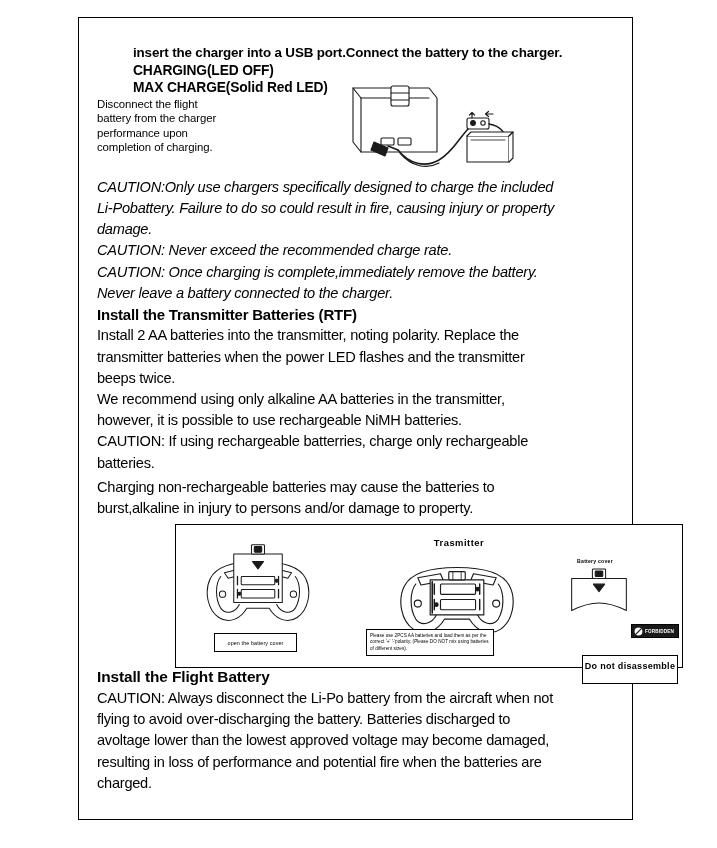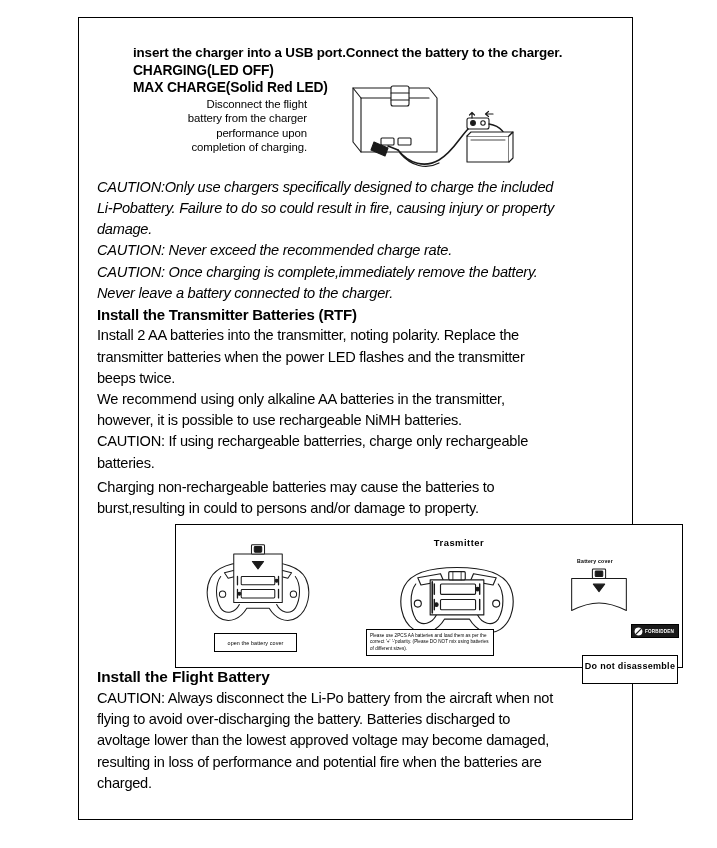--- a/index.html
+++ b/index.html
@@ -44,21 +44,20 @@
     white-space: nowrap;
     padding-left: 36px;
   }
   .bold-head.l2, .bold-head.l3 { font-size: 13.8px; }
 
   .small-note {
     font-size: 11.4px;
     line-height: 14.6px;
     letter-spacing: -0.1px;
     width: 210px;
-    text-align: right;
   }
 
   .body-text {
     font-size: 14.6px;
     line-height: 21.2px;
     letter-spacing: -0.25px;
   }
   .body-text div { white-space: nowrap; }
 
   .sub-head {
@@ -219,21 +218,21 @@
     <div class="sub-head">Install the Transmitter Batteries (RTF)</div>
     <div class="body-text">
       <div>Install 2 AA batteries into the transmitter, noting polarity. Replace the</div>
       <div>transmitter batteries when the power LED flashes and the transmitter</div>
       <div>beeps twice.</div>
       <div>We recommend using only alkaline AA batteries in the transmitter,</div>
       <div>however, it is possible to use rechargeable NiMH batteries.</div>
       <div>CAUTION: If using rechargeable batterries, charge only rechargeable</div>
       <div>batteries.</div>
       <div style="margin-top:3px;">Charging non-rechargeable batteries may cause the batteries to</div>
-      <div>burst,resulting in could to persons and/or damage to property.</div>
+      <div>burst,alkaline in injury to persons and/or damage to property.</div>
     </div>
 
   </div>
 
   <div id="charger-illustration">
     <svg viewBox="0 0 192 95" width="192" height="95">
       <g fill="none" stroke="#1a1a1a" stroke-width="1.1" stroke-linejoin="round" stroke-linecap="round">
 
         <path d="M12 8 L12 62 L20 72 L96 72 L96 18 L88 8 Z" fill="#ffffff"></path>
         <path d="M20 72 L20 18 L88 18"></path>

